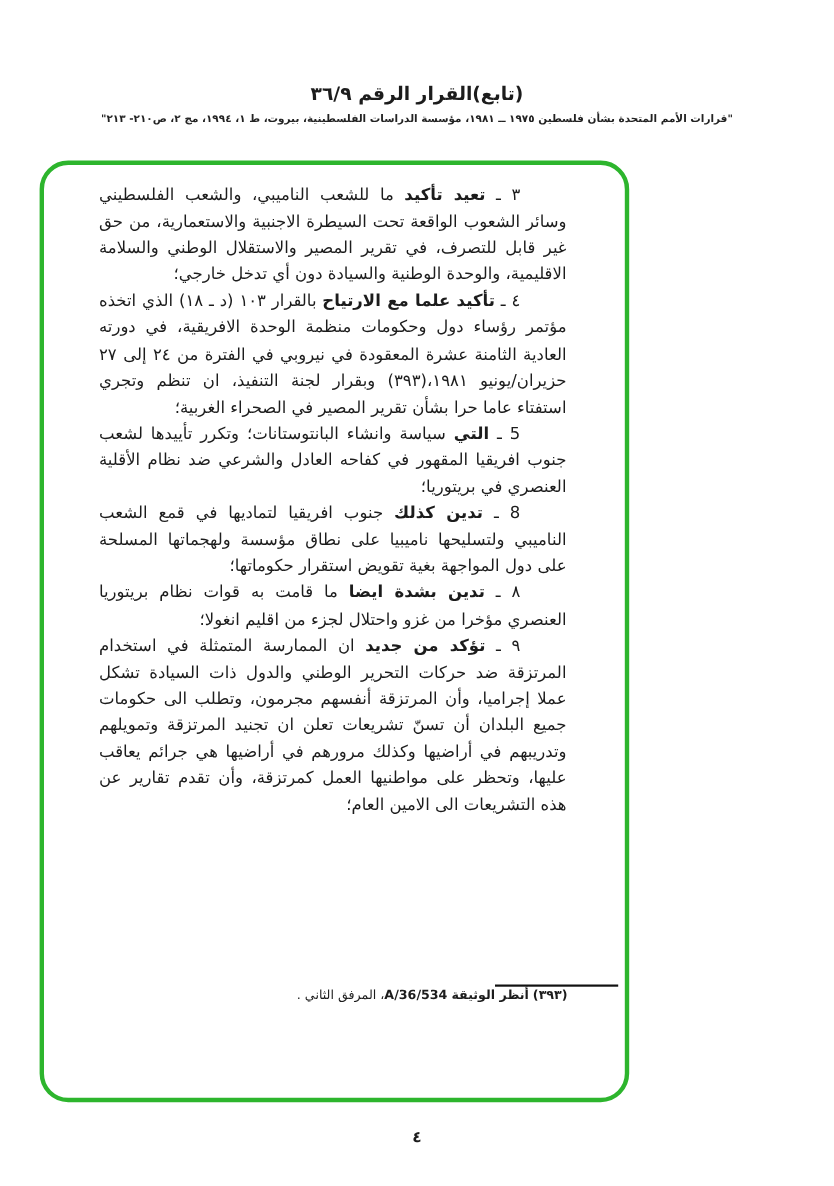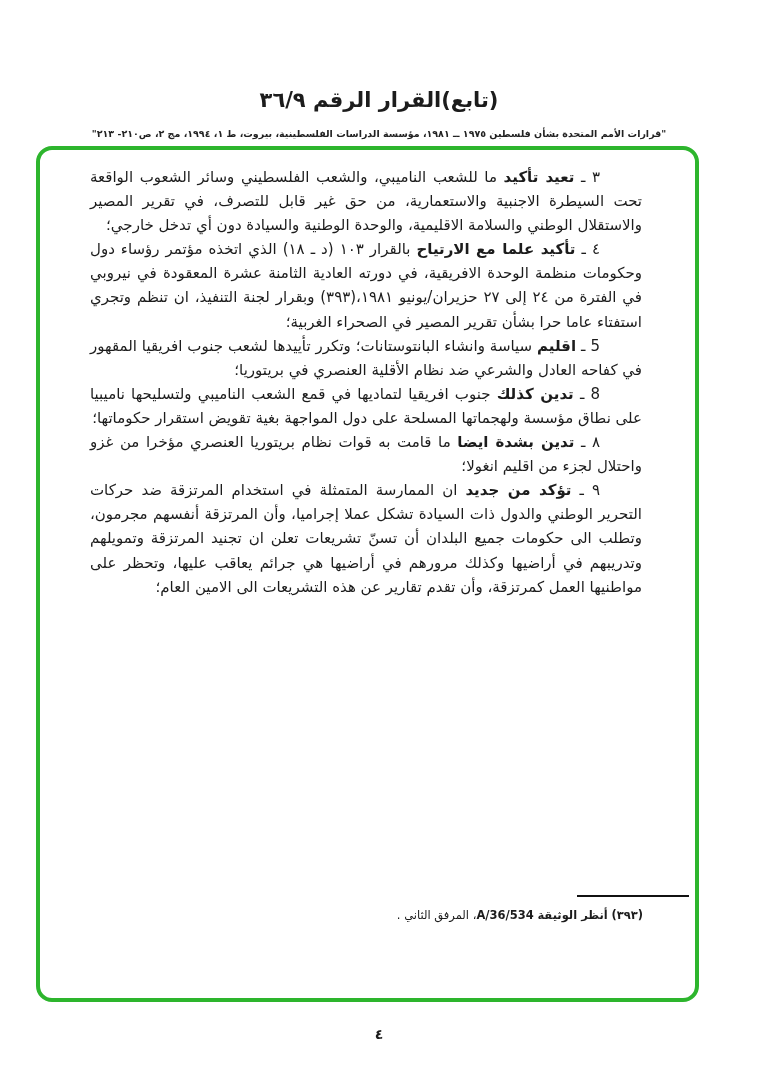--- a/index.html
+++ b/index.html
@@ -14,39 +14,39 @@
   }
 
   
   .page-header {
     position: absolute;
     top: 72px; left: 0; right: 0;
     text-align: center;
     direction: rtl;
   }
   .doc-title {
-    font-size: 21px;
+    font-size: 17px;
     font-weight: 700;
-    margin: 16px;
+    margin: 4px;
     letter-spacing: 0.2px;
   }
   .doc-source {
     font-size: 9.5px;
     font-weight: 700;
     margin-top: 7px;
     color: #222;
   }
 
   
   .green-frame {
     position: absolute;
     left: 36px; top: 146px;
-    width: 663px; height: 856px;
+    width: 536px; height: 856px;
     border: 4px solid #2db52d;
-    border-radius: 16px;
+    border-radius: 26px;
     box-sizing: border-box;
     background: #fff;
   }
 
   
   .doc-body {
     position: absolute;
     top: 15px; left: 50px; right: 53px;
     direction: rtl;
     font-size: 15px;
@@ -64,21 +64,20 @@
   }
   .footnote-rule {
     height: 2px; width: 112px;
     background: #111;
     margin-right: 4px;
   }
   .footnote {
     font-size: 11.5px;
     text-align: right;
     padding-right: 50px;
-    margin-top: 11px;
   }
   .fn-marker, .fn-lead { font-weight: 700; }
   .fn-ref { font-weight: 700; }
 
   
   .page-footer {
     position: absolute;
     top: 1026px; left: 0; right: 0;
     text-align: center;
   }
@@ -97,21 +96,21 @@
   <div class="green-frame" style="border-color: rgb(45, 181, 45);">
 
     <div class="doc-body">
       <p class="para"><span class="num">٣ ـ</span>
         <span class="lead">تعيد تأكيد</span>
         <span class="rest">ما للشعب الناميبي، والشعب الفلسطيني وسائر الشعوب الواقعة تحت السيطرة الاجنبية والاستعمارية، من حق غير قابل للتصرف، في تقرير المصير والاستقلال الوطني والسلامة الاقليمية، والوحدة الوطنية والسيادة دون أي تدخل خارجي؛</span></p>
       <p class="para"><span class="num">٤ ـ</span>
         <span class="lead">تأكيد علما مع الارتياح</span>
         <span class="rest">بالقرار ١٠٣ (د ـ ١٨) الذي اتخذه مؤتمر رؤساء دول وحكومات منظمة الوحدة الافريقية، في دورته العادية الثامنة عشرة المعقودة في نيروبي في الفترة من ٢٤ إلى ٢٧ حزيران/يونيو ١٩٨١،(٣٩٣) وبقرار لجنة التنفيذ، ان تنظم وتجري استفتاء عاما حرا بشأن تقرير المصير في الصحراء الغربية؛</span></p>
       <p class="para"><span class="num">5 ـ</span>
-        <span class="lead">اقليم</span>
+        <span class="lead">التي</span>
         <span class="rest">سياسة وانشاء البانتوستانات؛ وتكرر تأييدها لشعب جنوب افريقيا المقهور في كفاحه العادل والشرعي ضد نظام الأقلية العنصري في بريتوريا؛</span></p>
       <p class="para"><span class="num">8 ـ</span>
         <span class="lead">تدين كذلك</span>
         <span class="rest">جنوب افريقيا لتماديها في قمع الشعب الناميبي ولتسليحها ناميبيا على نطاق مؤسسة ولهجماتها المسلحة على دول المواجهة بغية تقويض استقرار حكوماتها؛</span></p>
       <p class="para"><span class="num">٨ ـ</span>
         <span class="lead">تدين بشدة ايضا</span>
         <span class="rest">ما قامت به قوات نظام بريتوريا العنصري مؤخرا من غزو واحتلال لجزء من اقليم انغولا؛</span></p>
       <p class="para"><span class="num">٩ ـ</span>
         <span class="lead">تؤكد من جديد</span>
         <span class="rest">ان الممارسة المتمثلة في استخدام المرتزقة ضد حركات التحرير الوطني والدول ذات السيادة تشكل عملا إجراميا، وأن المرتزقة أنفسهم مجرمون، وتطلب الى حكومات جميع البلدان أن تسنّ تشريعات تعلن ان تجنيد المرتزقة وتمويلهم وتدريبهم في أراضيها وكذلك مرورهم في أراضيها هي جرائم يعاقب عليها، وتحظر على مواطنيها العمل كمرتزقة، وأن تقدم تقارير عن هذه التشريعات الى الامين العام؛</span></p>

